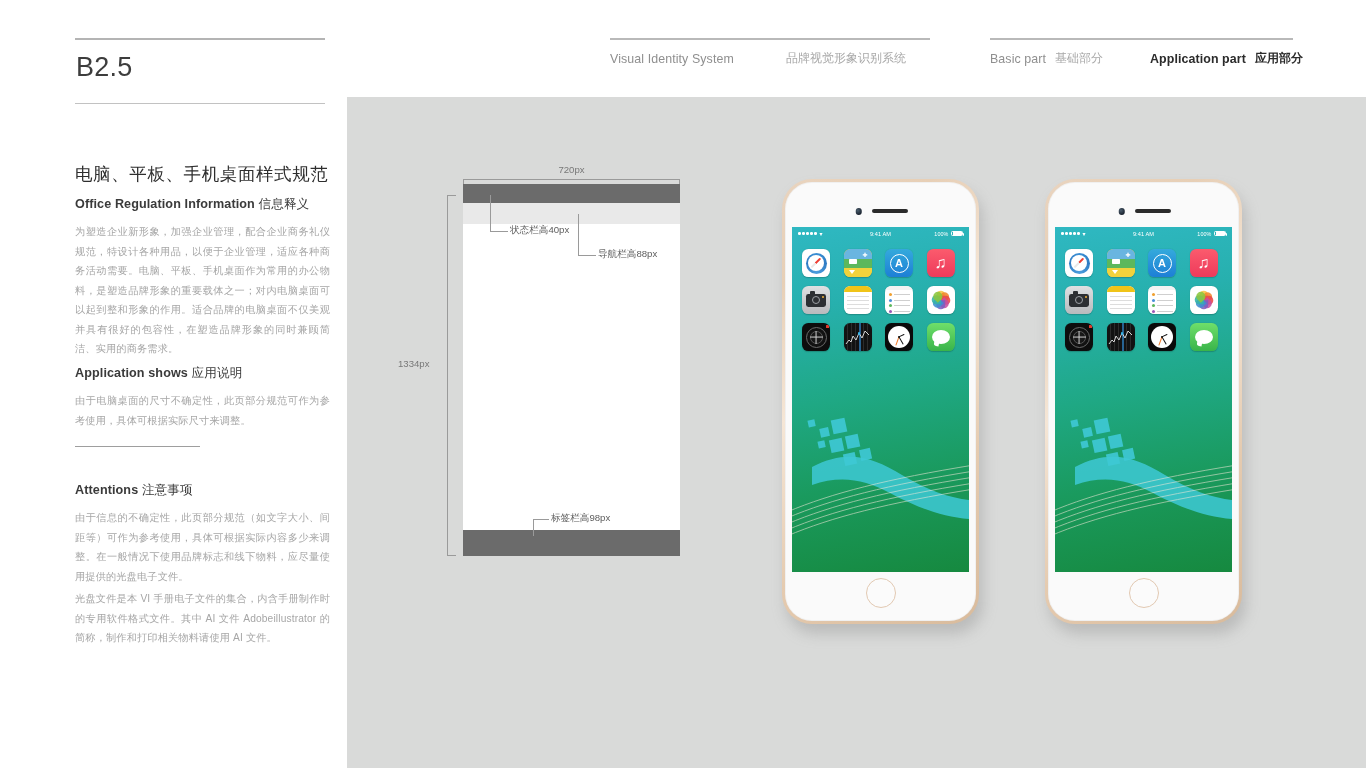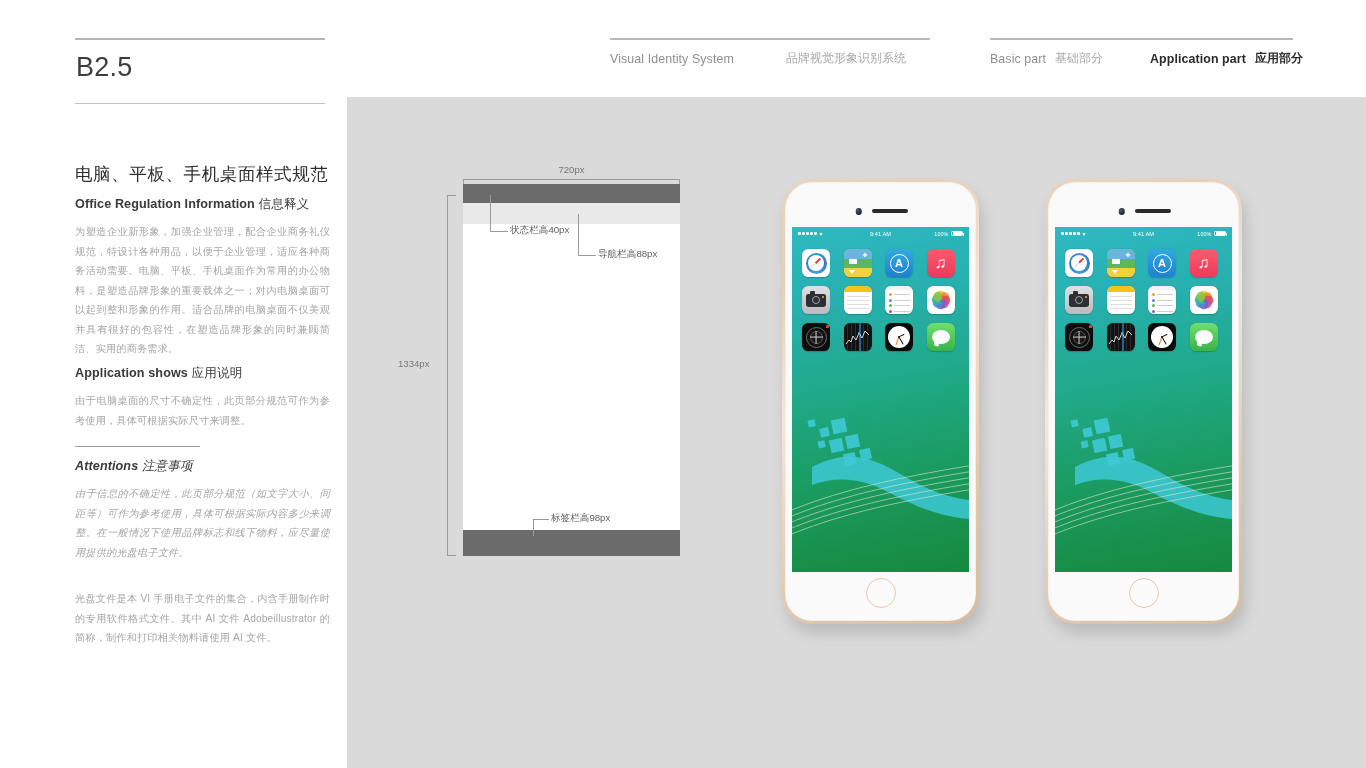--- a/index.html
+++ b/index.html
@@ -249,21 +249,21 @@
     <div class="block" style="top:196px;">
       <div class="block-head">
         <span>Office Regulation Information</span>
         <span class="cn">信息释义</span>
       </div>
       <div class="block-body">为塑造企业新形象，加强企业管理，配合企业商务礼仪规范，特设计各种用品，以便于企业管理，适应各种商务活动需要。电脑、平板、手机桌面作为常用的办公物料，是塑造品牌形象的重要载体之一；对内电脑桌面可以起到整和形象的作用。适合品牌的电脑桌面不仅美观并具有很好的包容性，在塑造品牌形象的同时兼顾简洁、实用的商务需求。</div>
     </div>
 
     <div class="divider-short"></div>
 
-    <div class="block" style="top:458px;font-style:italic;">
+    <div class="block" style="top:482px;">
       <div class="block-head">
         <span>Attentions</span>
         <span class="cn">注意事项</span>
       </div>
       <div class="block-body">由于信息的不确定性，此页部分规范（如文字大小、间距等）可作为参考使用，具体可根据实际内容多少来调整。在一般情况下使用品牌标志和线下物料，应尽量使用提供的光盘电子文件。</div>
     </div>
 
     <div class="block" style="top:589px;">
       <div class="block-body">光盘文件是本 VI 手册电子文件的集合，内含手册制作时的专用软件格式文件。其中 AI 文件 Adobeillustrator 的简称，制作和打印相关物料请使用 AI 文件。</div>
     </div>

